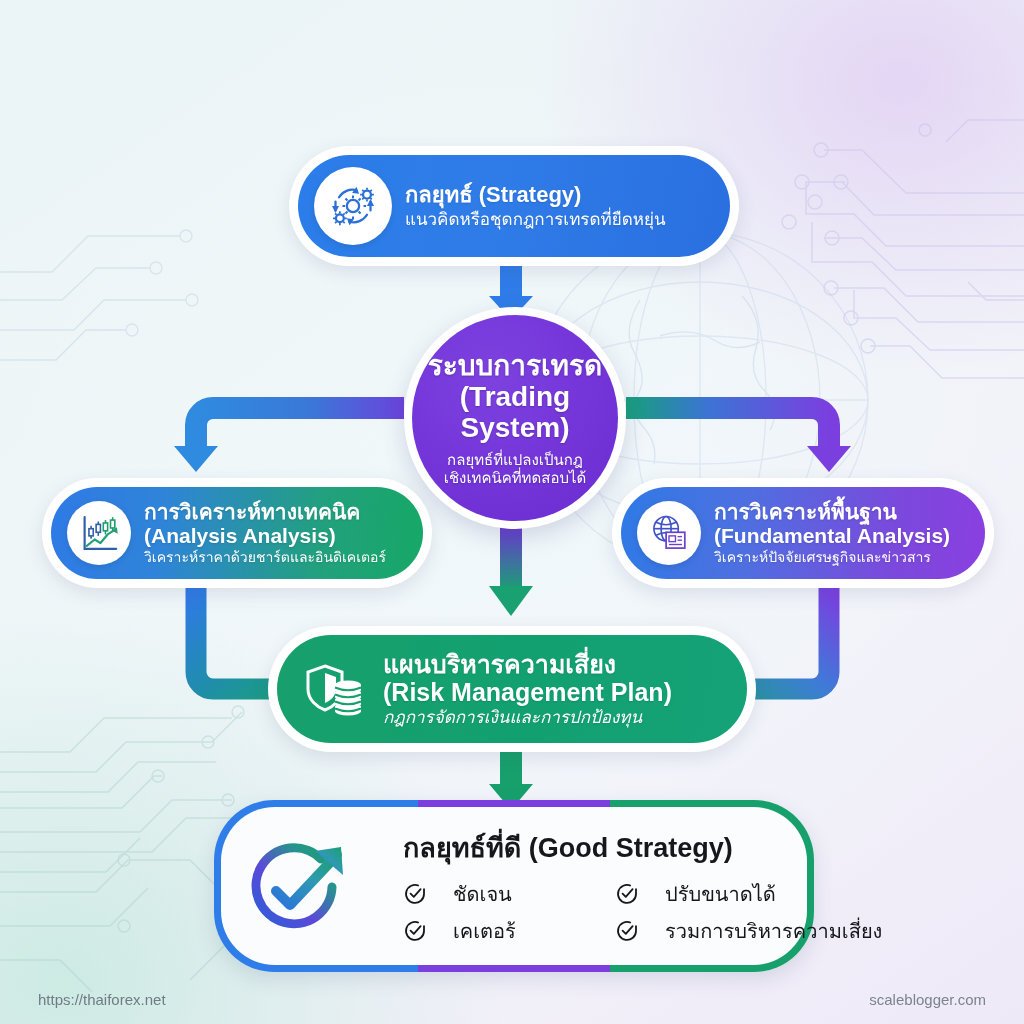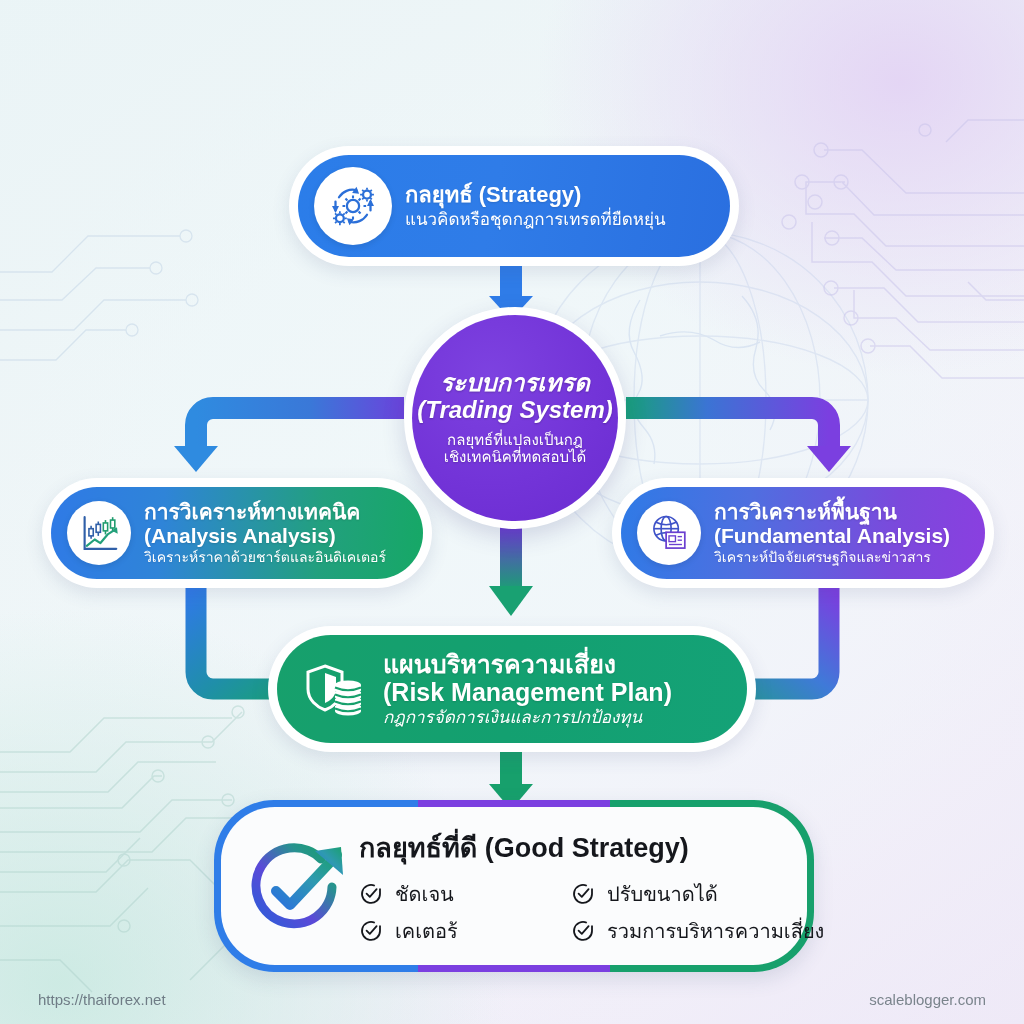--- a/index.html
+++ b/index.html
@@ -72,21 +72,21 @@
     border-radius: 50%; padding: 8px;
     box-shadow: 0 8px 22px rgba(60,60,130,0.18);
   }
   #node-system .circle-inner {
     width: 100%; height: 100%; border-radius: 50%;
     background: radial-gradient(circle at 38% 30%, #7d42e0 0%, #7334d8 55%, #6a2bd0 100%);
     display: flex; flex-direction: column;
     align-items: center; justify-content: center;
     color: #fff; text-align: center;
   }
-  #node-system .c-title { font-size: 24px; font-weight: bold; line-height: 1.12; text-shadow: 0 1px 2px rgba(0,0,0,0.22); font-style: italic; }
+  #node-system .c-title { font-size: 28px; font-weight: bold; line-height: 1.12; text-shadow: 0 1px 2px rgba(0,0,0,0.22); }
   #node-system .c-sub { font-size: 15px; line-height: 1.18; margin-top: 7px; text-shadow: 0 1px 2px rgba(0,0,0,0.18); }
 
   
   #node-technical { left: 42px; top: 478px; width: 390px; height: 110px; }
   #node-technical .node-inner { background: linear-gradient(95deg,#2f7ae6 0%,#2f84d8 30%,#22a07e 72%,#16a866 100%); }
   #node-fundamental { left: 612px; top: 478px; width: 382px; height: 110px; }
   #node-fundamental .node-inner { background: linear-gradient(95deg,#2f7ae6 0%,#4f6fe0 35%,#7b49dc 75%,#8a3fe0 100%); }
   .side .node-icon { width: 64px; height: 64px; }
   .side .node-title { font-size: 21px; }
   .side .node-sub { font-size: 14px; margin-top: 2px; }
@@ -112,28 +112,28 @@
     z-index: 6;
   }
   #node-good .good-inner {
     width: 100%; height: 100%;
     border-radius: 54px;
     background: #fbfcfd;
     display: flex; align-items: center;
     padding-left: 22px;
   }
   #good-arrow-icon { flex: 0 0 auto; width: 110px; height: 110px; }
-  .good-body { padding-left: 6px; }
+  .good-body { padding-left: 6px; margin-left: 44px; }
   #good-title { font-size: 27px; font-weight: bold; color: #15171c; white-space: nowrap; }
   .good-grid {
     display: grid;
     grid-template-columns: 212px auto;
     row-gap: 5px; margin-top: 9px;
   }
-  .good-item { display: flex; align-items: center; gap: 12px; }
+  .good-item { display: flex; align-items: center; gap: 26px; }
   .good-item .ck { flex: 0 0 auto; width: 24px; height: 24px; }
   .good-item .lbl { font-size: 20px; color: #15171c; white-space: nowrap; }
 
   
   .footer-text {
     position: absolute; bottom: 16px;
     font-size: 15px; color: #6f7c86;
   }
   #footer-left { left: 38px; }
   #footer-right { right: 38px; color: #7a848c; }

